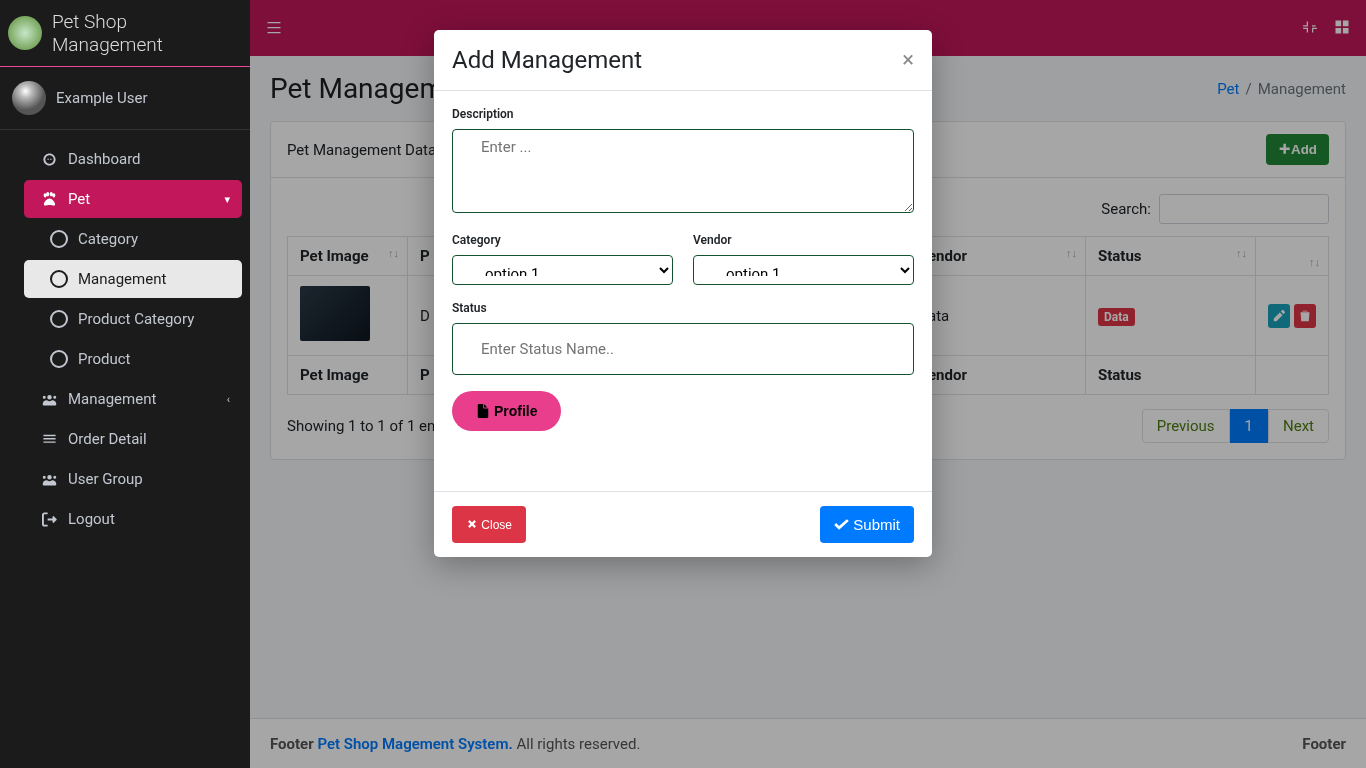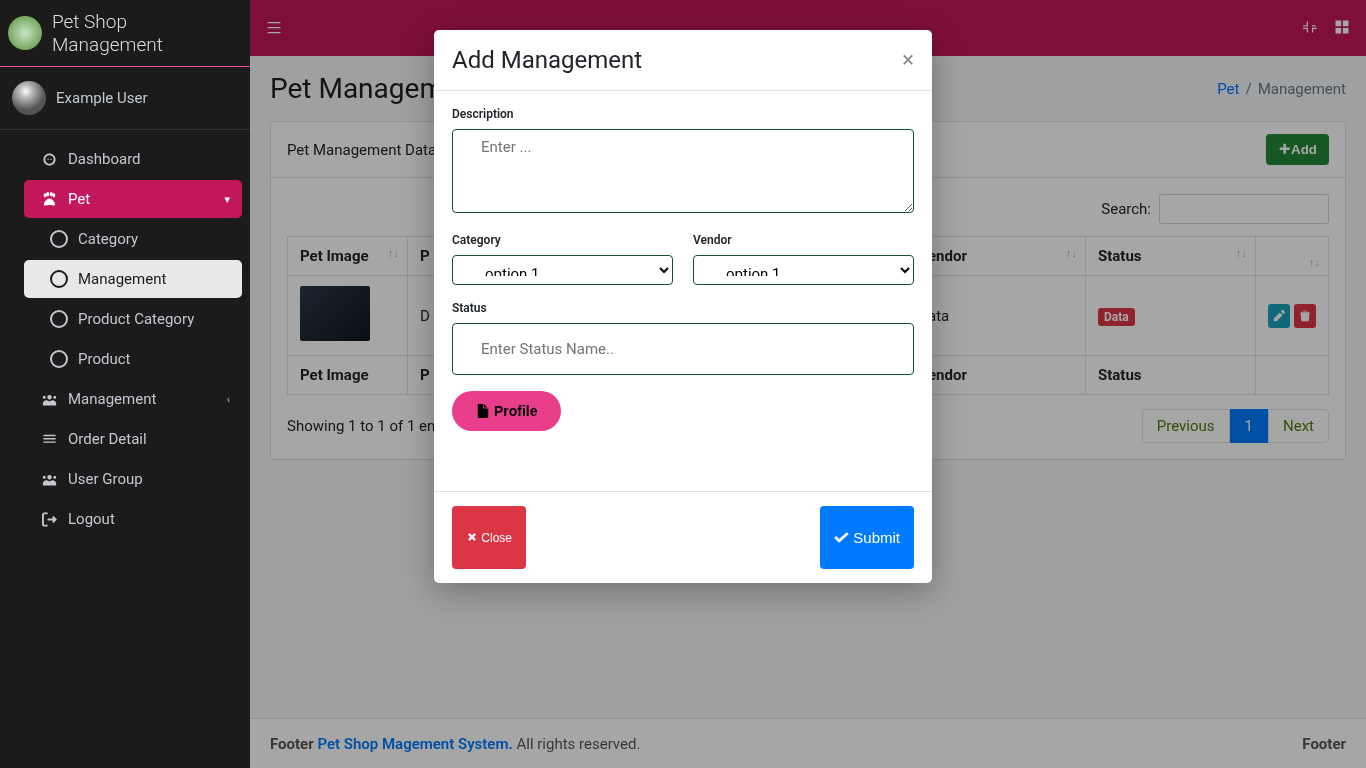--- a/index.html
+++ b/index.html
@@ -76,21 +76,21 @@
 .form-label { font-weight: 600; display: block; margin-bottom: 8px; font-size: 12px; }
 .form-control, .form-select, .form-textarea { width: 100%; border: 1px solid #14532d; border-radius: 4px; padding: 8px 28px; font-size: 15px; font-family: inherit; }
 .form-textarea { height: 84px; resize: both; }
 .form-control { height: 52px; }
 .form-select { height: 30px; background: #fff; }
 .row2 { display: flex; gap: 20px; }
 .row2 > div { flex: 1; }
 .btn-profile { background: #e83e8c; color: #000000; border: none; border-radius: 22px; padding: 12px 24px; font-weight: 600; font-size: 14px; cursor: pointer; }
 .modal-footer { border-top: 1px solid #dee2e6; padding: 14px 18px; display: flex; justify-content: space-between; }
 .btn-close { background: #dc3545; color: #fff; border: none; padding: 9px 14px; border-radius: 4px; font-size: 12px; cursor: pointer; }
-.btn-submit { background: #007bff; color: #fff; border: none; padding: 23px 14px; border-radius: 4px; font-size: 15px; cursor: pointer; }
+.btn-submit { background: #007bff; color: #fff; border: none; padding: 10px 14px; border-radius: 4px; font-size: 15px; cursor: pointer; }
 
 svg { width: 1em; height: 1em; vertical-align: -0.12em; fill: currentColor; }
 </style>
 </head>
 <body>
 
 <div class="sidebar">
   <div class="brand">
     <span class="brand-logo"></span>
     <span class="brand-text">Pet Shop Management</span>

